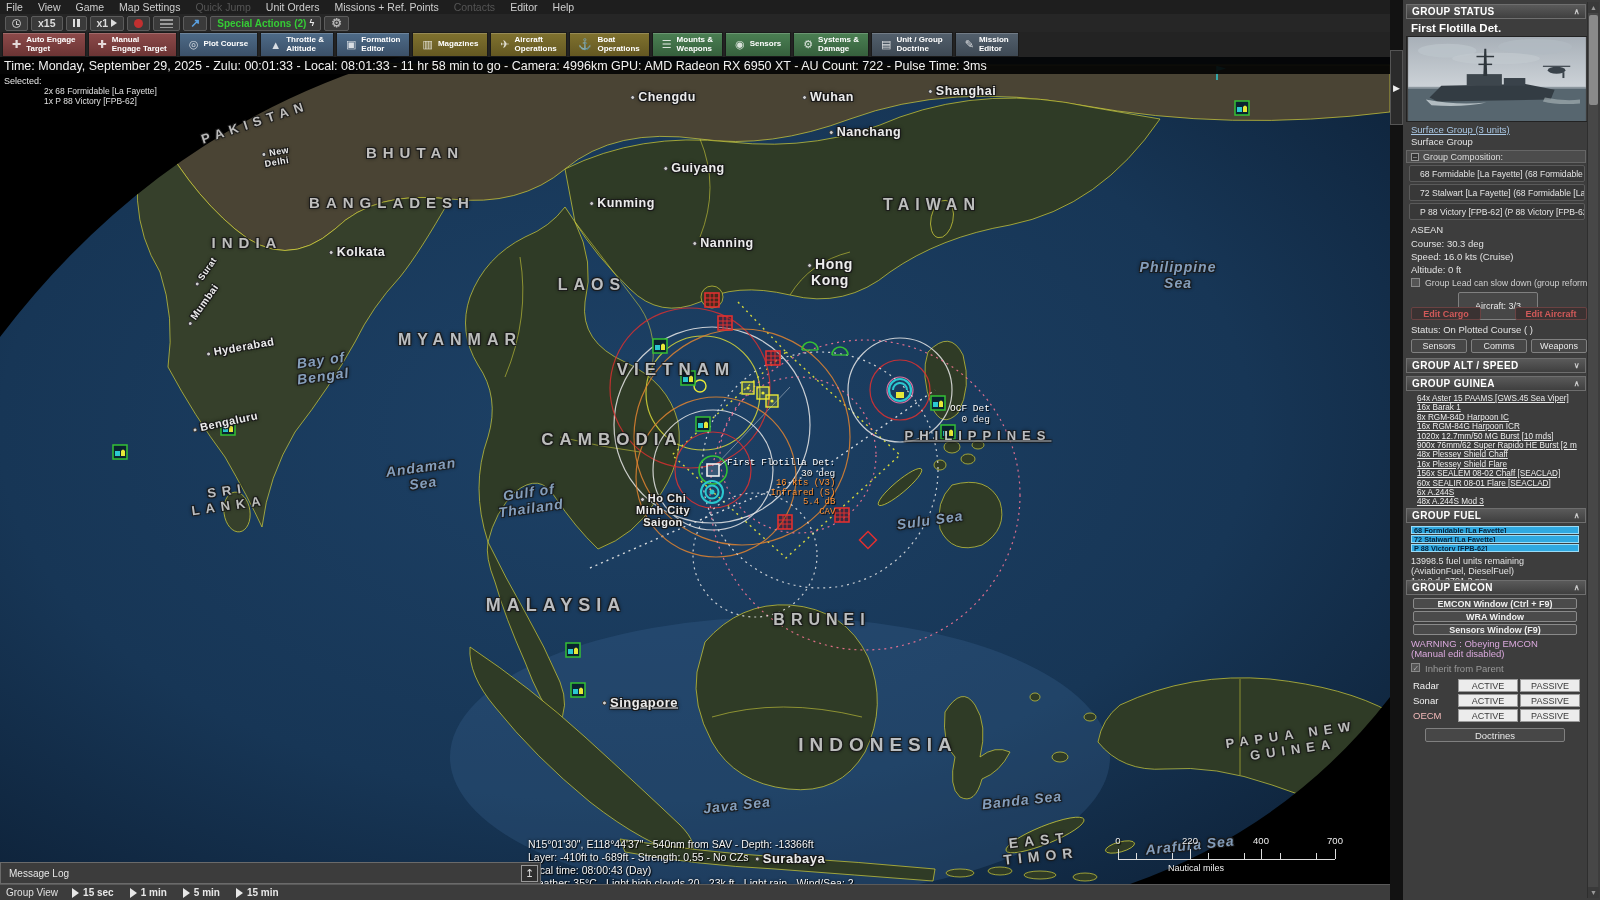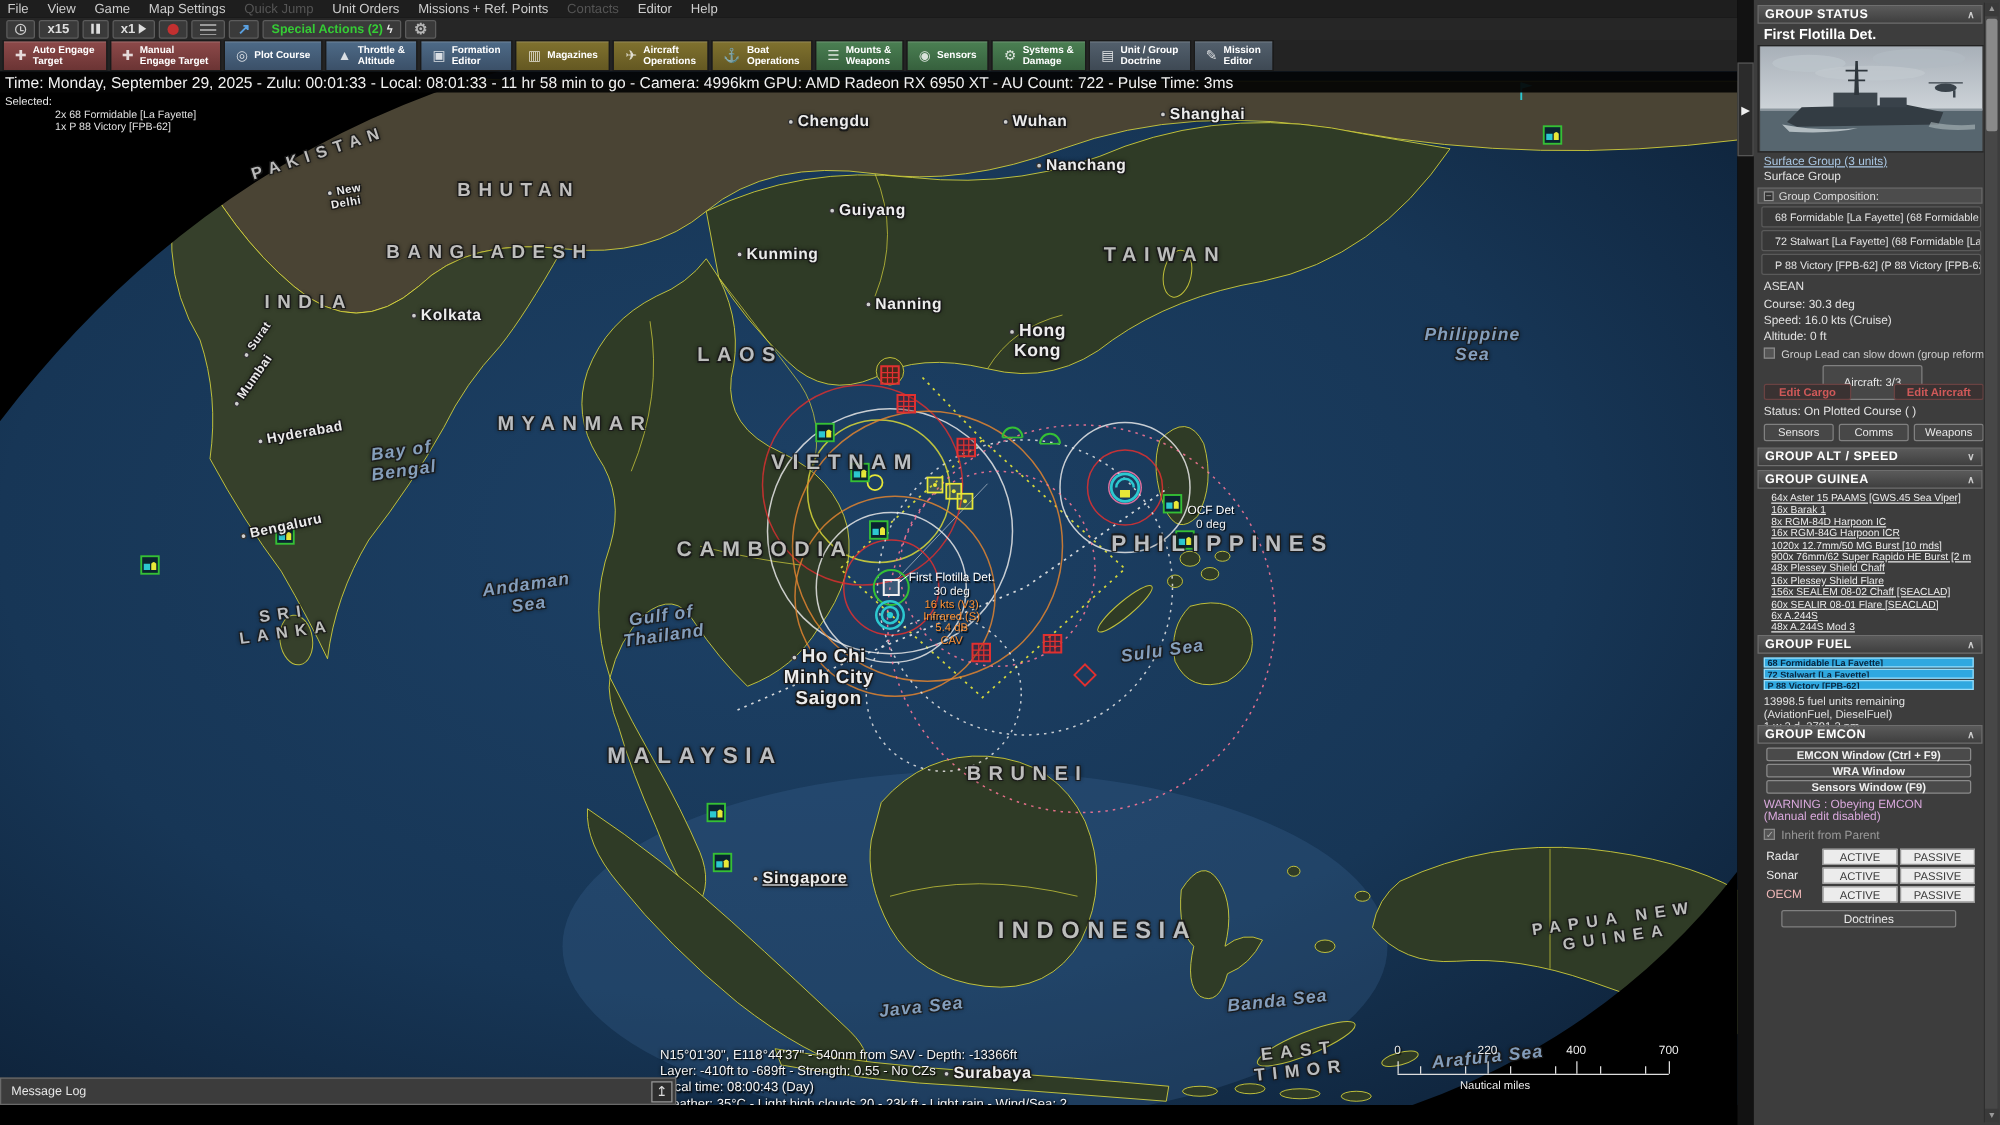--- a/index.html
+++ b/index.html
@@ -39,21 +39,21 @@
   #selected-box { position:absolute; left:4px; top:19px; z-index:12; }
   #selected-box .sel-title { font-size:9px; color:#e8e8e8; text-shadow:1px 1px 1px #000; }
   #selected-box .sel-item { font-size:8.5px; color:#e0e0e0; text-shadow:1px 1px 1px #000;margin-left:40px; }
   #map-labels { position:absolute; left:0; top:0; width:1390px; height:827px; z-index:6; }
   .mlabel { position:absolute; transform:translate(-50%,-50%); text-align:center; white-space:nowrap; }
   .o { text-shadow:-1px -1px 0 #1a1a1a,1px -1px 0 #1a1a1a,-1px 1px 0 #1a1a1a,1px 1px 0 #1a1a1a,0 0 4px #000; }
   .country { font-weight:bold; color:#c9c9c9; letter-spacing:6px; font-size:17px; opacity:.92; }
   .city { font-weight:bold; color:#ececec; font-size:12.5px; letter-spacing:.5px; }
   .city .dot { display:inline-block; width:5px; height:5px; border:1px solid #333; background:#cfcfcf; border-radius:50%; margin-right:3px; vertical-align:middle; }
   .sea { font-weight:bold; font-style:italic; color:#8aa4c2; font-size:14px; letter-spacing:1px; opacity:.95; }
-  .callout { position:absolute; z-index:8; text-align:center; }
+  .callout { position:absolute; z-index:8; text-align:right;font-family:Liberation Mono, monospace; }
   .callout .c-name { font-size:9.5px; color:#fff; text-shadow:1px 1px 1px #000; }
   .callout .c-deg { font-size:9.5px; color:#eee; text-shadow:1px 1px 1px #000; }
   .callout .c-orange { font-size:9px; color:#ff9030; text-shadow:1px 1px 1px #000; line-height:9.5px; }
   #map-status { position:absolute; left:528px; top:781px; z-index:13; }
   #map-status .stat-line { font-size:10.5px; color:#f3f3f3; text-shadow:1px 1px 1px #000,0 0 3px #000; line-height:13px; white-space:nowrap; }
   #scalebar { position:absolute; left:1118px; top:778px; z-index:9; width:230px; }
   #scalebar .tick-label { position:absolute; top:0; font-size:9.5px; color:#eee; transform:translateX(-50%); text-shadow:1px 1px 1px #000; }
   #scalebar .bar-line { position:absolute; top:24px; left:0; width:217px; height:1px; background:#ddd; }
   #scalebar .tick { position:absolute; background:#ddd; width:1px; }
   #scalebar .caption { position:absolute; top:28px; left:50px; font-size:9px; color:#eee; text-shadow:1px 1px 1px #000; }
@@ -447,21 +447,21 @@
         </div>
         <div class="mlabel country o" style="left: 676px; top: 313px; font-size: 17px; transform: translate(-50%, -50%);">
           <div>VIETNAM</div>
         </div>
         <div class="mlabel country o" style="left: 612px; top: 383px; font-size: 17px; transform: translate(-50%, -50%);">
           <div>CAMBODIA</div>
         </div>
         <div class="mlabel country o" style="left: 932px; top: 148px; font-size: 16px; transform: translate(-50%, -50%);">
           <div>TAIWAN</div>
         </div>
-        <div class="mlabel country o" style="left: 978px; top: 378px; font-size: 18px; transform: translate(-50%, -50%);">
+        <div class="mlabel country o" style="left: 978px; top: 378px; font-size: 13px; transform: translate(-50%, -50%); text-decoration: underline;">
           <div>PHILIPPINES</div>
         </div>
         <div class="mlabel country o" style="left: 556px; top: 548px; font-size: 18px; transform: translate(-50%, -50%);">
           <div>MALAYSIA</div>
         </div>
         <div class="mlabel country o" style="left: 822px; top: 563px; font-size: 16px; transform: translate(-50%, -50%);">
           <div>BRUNEI</div>
         </div>
         <div class="mlabel country o" style="left: 878px; top: 688px; font-size: 19px; transform: translate(-50%, -50%);">
           <div>INDONESIA</div>
@@ -515,21 +515,21 @@
         </div>
         <div class="mlabel city o" style="left: 202px; top: 248px; font-size: 10px; transform: translate(-50%, -50%) rotate(-55deg);">
           <div><span class="dot"></span>Mumbai</div>
         </div>
         <div class="mlabel city o" style="left: 240px; top: 290px; font-size: 11px; transform: translate(-50%, -50%) rotate(-10deg);">
           <div><span class="dot"></span>Hyderabad</div>
         </div>
         <div class="mlabel city o" style="left: 225px; top: 365px; font-size: 11px; transform: translate(-50%, -50%) rotate(-12deg);">
           <div><span class="dot"></span>Bengaluru</div>
         </div>
-        <div class="mlabel city o" style="left: 663px; top: 485px; font-size: 15px; transform: translate(-50%, -50%);">
+        <div class="mlabel city o" style="left: 663px; top: 453px; font-size: 11px; transform: translate(-50%, -50%);">
           <div><span class="dot"></span>Ho Chi</div>
           <div>Minh City</div>
           <div>Saigon</div>
         </div>
         <div class="mlabel city o" style="left: 640px; top: 645px; font-size: 13px; transform: translate(-50%, -50%); text-decoration: underline;">
           <div><span class="dot"></span>Singapore</div>
         </div>
         <div class="mlabel city o" style="left: 790px; top: 801px; font-size: 13px; transform: translate(-50%, -50%);">
           <div><span class="dot"></span>Surabaya</div>
         </div>
@@ -607,20 +607,39 @@
         <div class="tick" style="left: 198px; top: 18px; height: 6px;"></div>
       </div>
     <div id="msgbar">
       <span class="msg-label">Message Log</span>
       <span class="expand-btn">
           <span>↥</span>
         </span>
     </div>
   </div>
 
+  <div id="bottombar">
+    <span class="gv">Group View</span>
+  <div class="step">
+        <span class="tri"></span>
+        <span class="step-label">15 sec</span>
+      </div>
+      <div class="step">
+        <span class="tri"></span>
+        <span class="step-label">1 min</span>
+      </div>
+      <div class="step">
+        <span class="tri"></span>
+        <span class="step-label">5 min</span>
+      </div>
+      <div class="step">
+        <span class="tri"></span>
+        <span class="step-label">15 min</span>
+      </div>
+    </div>
 
   <div id="collapse-strip">
     <div id="collapse-btn">
         <span>▶</span>
       </div>
   </div>
 
   <div id="sidebar">
     <div class="sec-header" style="top:4px">
       <span>GROUP STATUS</span>

